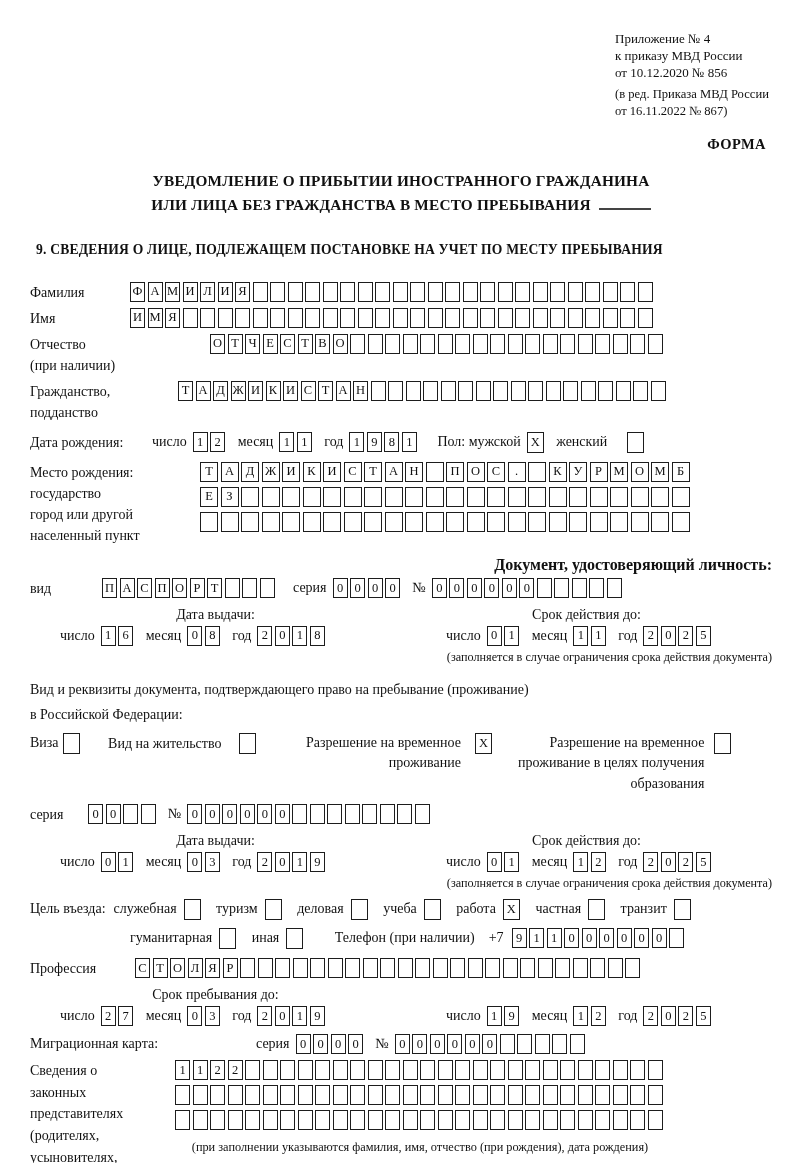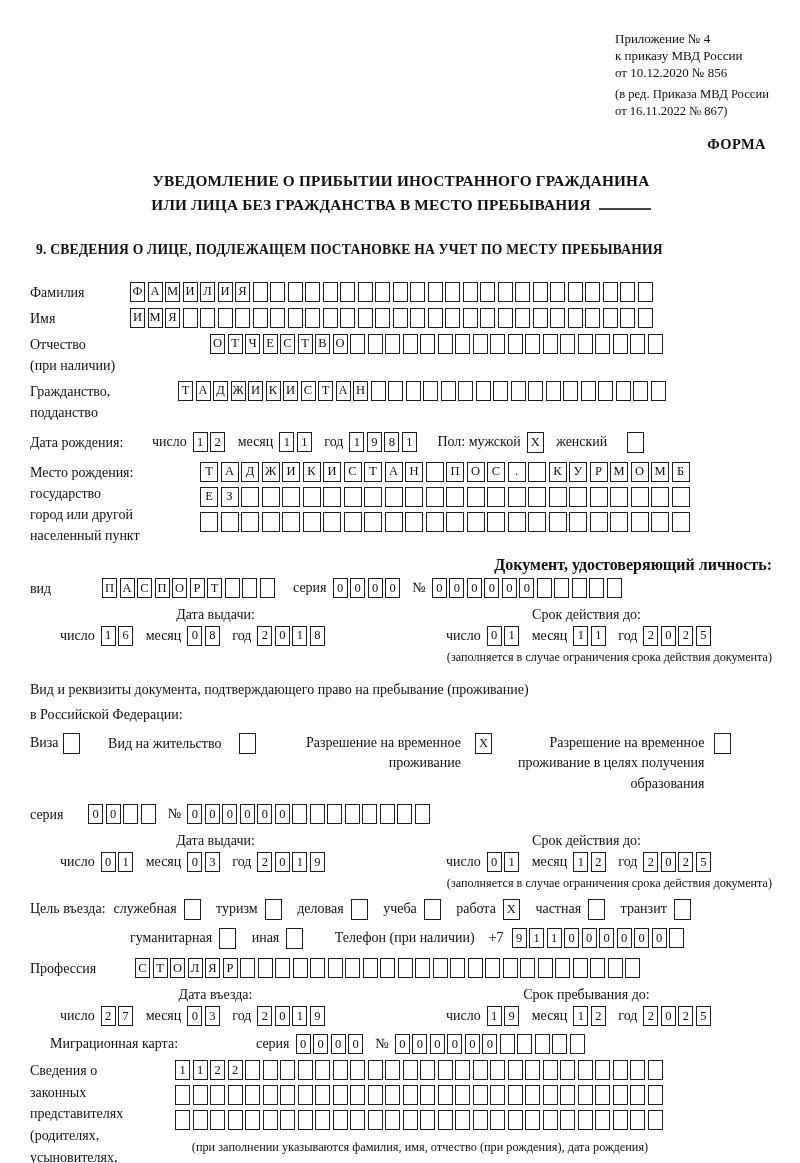--- a/index.html
+++ b/index.html
@@ -59,21 +59,21 @@
   .opt .cbox { margin-left:8px; margin-top:0; }
   .optlbl.c { text-align:right; }
   .wl170 { width:178px; } .wl190 { width:192px; }
 
   .purpose-row { display:flex; align-items:center; margin-top:8px; font-size:14px; flex-wrap:nowrap; }
   .purpose-row .opt { align-items:center; margin-right:13px; }
   .purpose-row .cbox { margin-left:7px; }
 
   .phone-prefix { margin:0 8px 0 14px; font-size:14px; }
 
-  .mig-row { display:flex; align-items:center; margin-top:8px; font-size:14px;text-align:center; }
+  .mig-row { display:flex; align-items:center; margin-top:8px; font-size:14px; }
 
   .reps { display:flex; margin-top:6px; font-size:14px; }
   .reps-labels { width:145px; flex:none; line-height:1.55; }
   .reps-cells .cells { margin-bottom:5px; }
   .reps-note { font-size:12.3px; text-align:center; margin-top:10px; }
 </style>
 </head>
 <body>
 
 <div class="page">
@@ -655,21 +655,20 @@
         <span class="cell"></span>
         <span class="cell"></span>
         <span class="cell"></span>
         <span class="cell"></span>
         <span class="cell"></span>
         <span class="cell"></span>
       </span>
   </div>
 
   <div class="half-row">
-    <span class="half">Дата въезда:</span>
     <span class="half">Срок пребывания до:</span>
   </div>
   <div class="date-row">
     <span class="date-col left">
       <span class="slbl">число</span>
       <span class="cells">
           <span class="cell">2</span>
           <span class="cell">7</span>
         </span>
       <span class="slbl">месяц</span>

